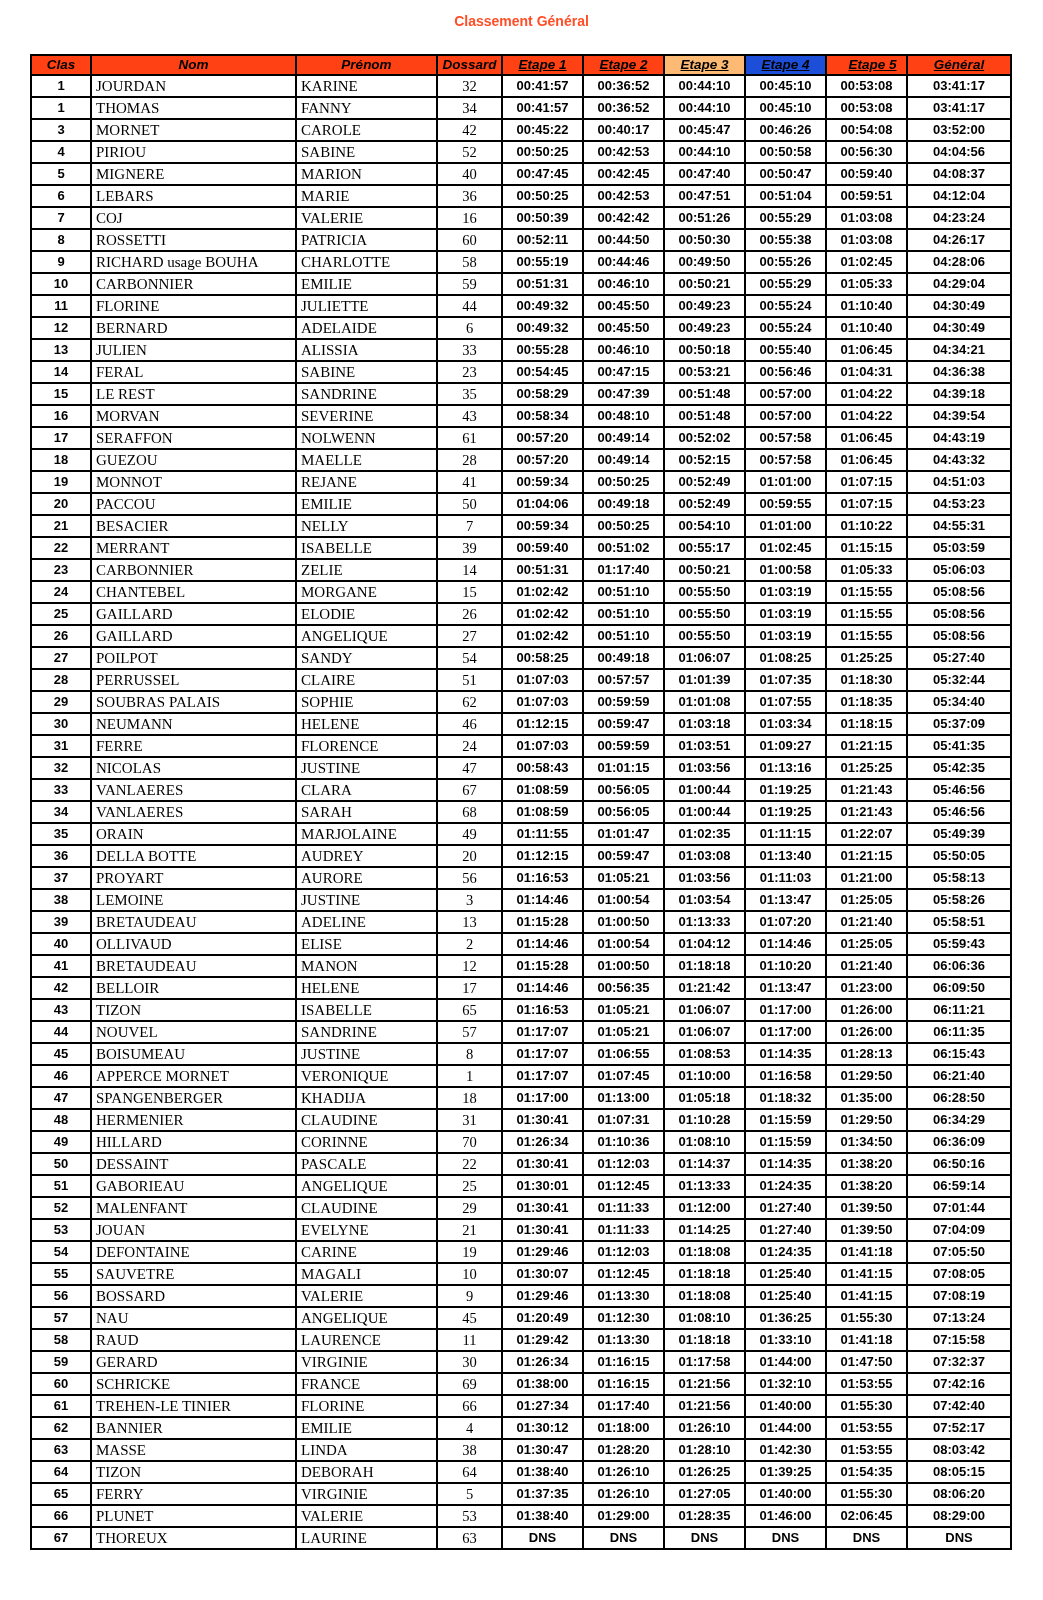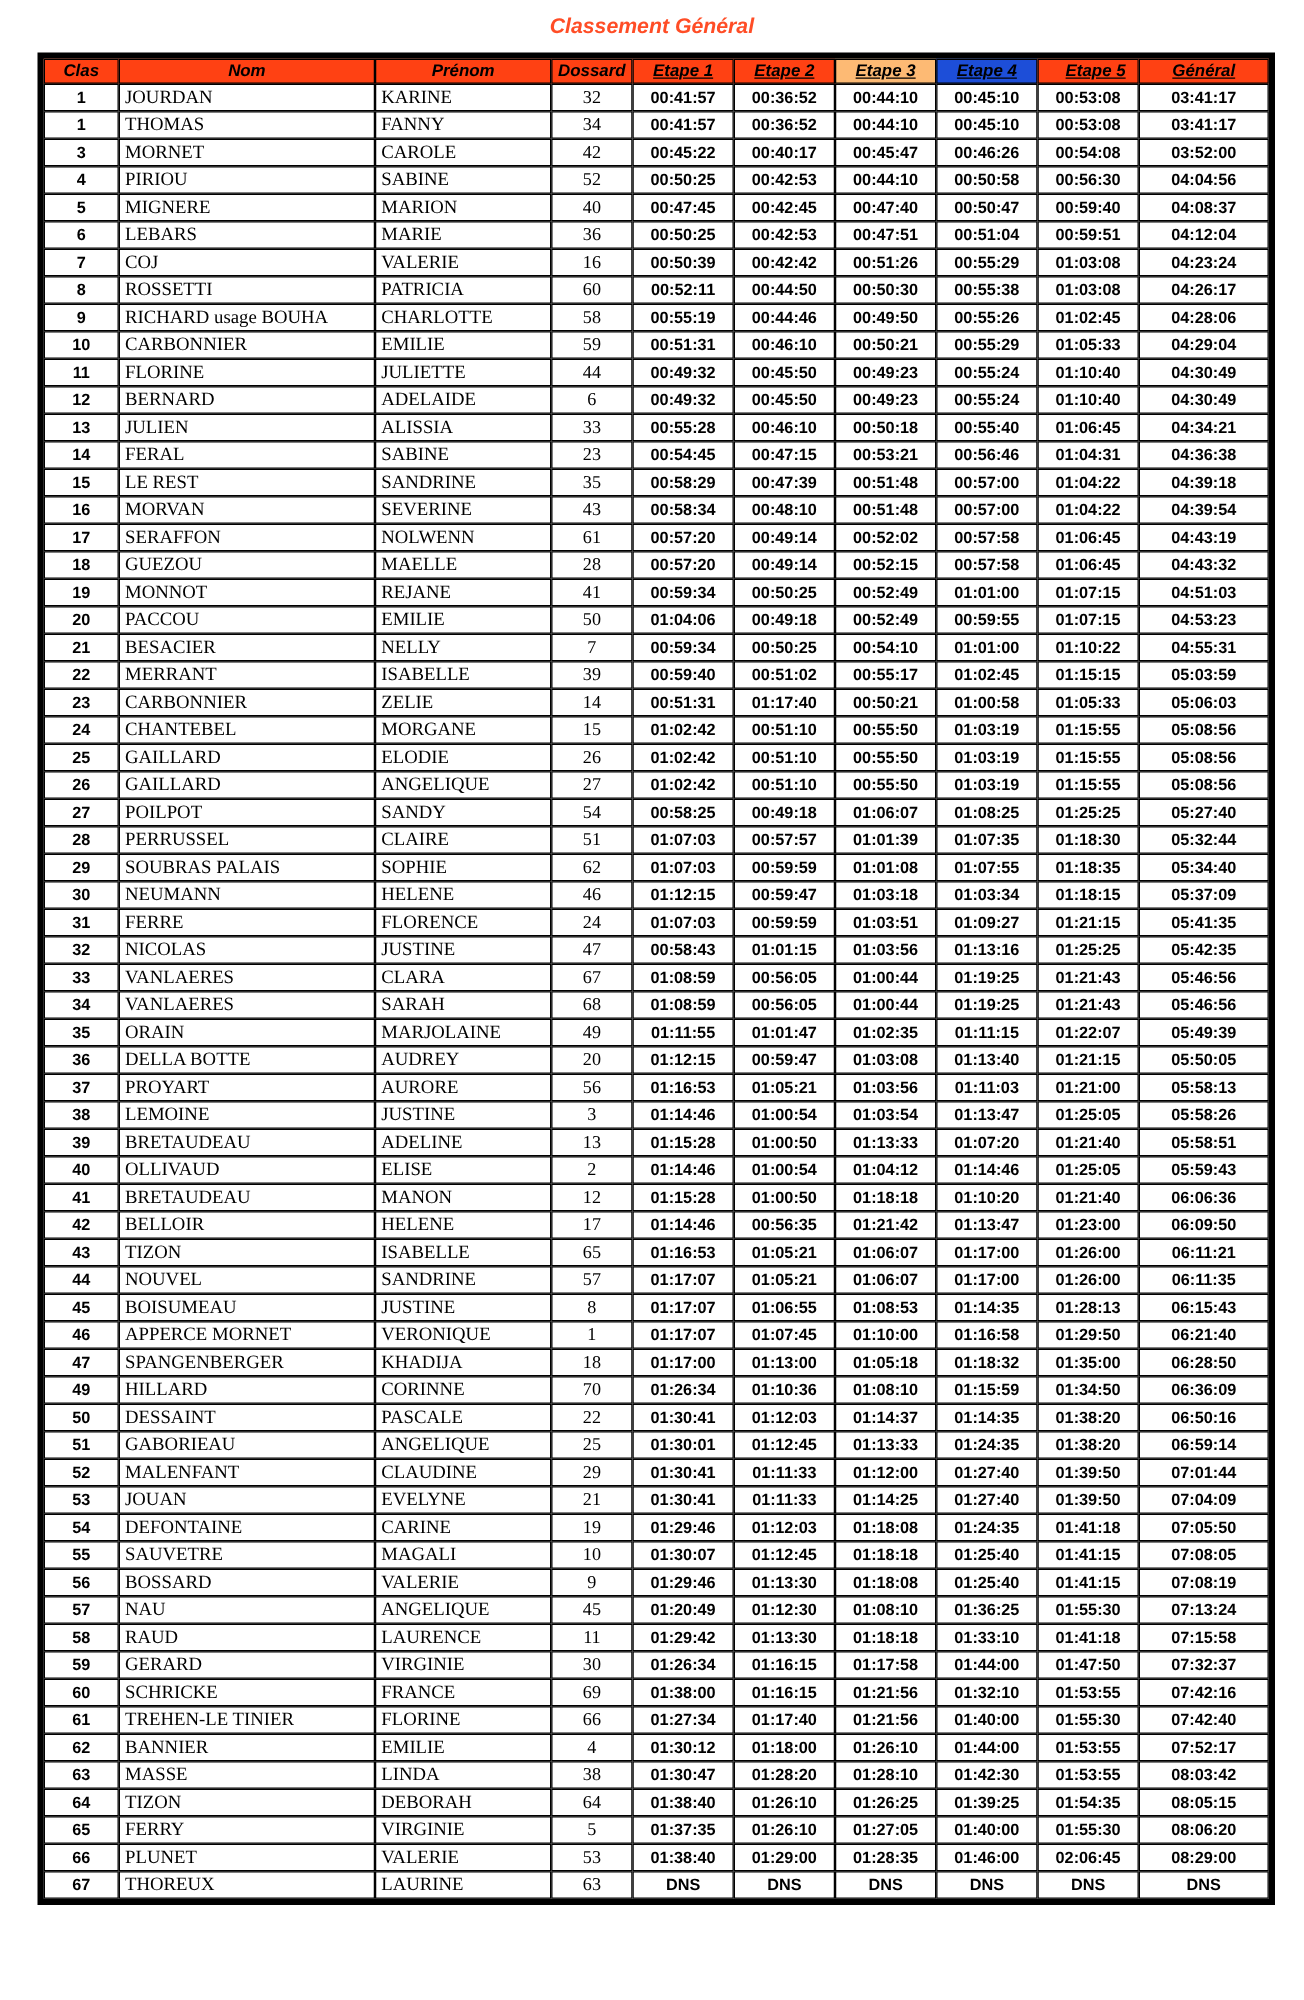--- a/index.html
+++ b/index.html
@@ -11,35 +11,34 @@
   body {
     width: 1043px;
     height: 1600px;
     position: relative;
   }
   .page {
     padding-top: 8px;
   }
   .title {
     text-align: center;
-    font-size: 17px;
+    font-size: 14px;
     font-weight: bold;
-    font-style: italic;
     color: #ff4d26;
     height: 26px;
     line-height: 26px;
-    margin-bottom: 8px;
+    margin-bottom: 20px;
   }
   table.results {
     margin-left: 30px;
     width: 982px;
     border-collapse: separate;
     border-spacing: 0;
     table-layout: fixed;
-    border: 5px solid #000000;
+    border: 1px solid #000000;
   }
   col.c-clas    { width: 60px; }
   col.c-nom     { width: 205px; }
   col.c-prenom  { width: 141px; }
   col.c-dossard { width: 65px; }
   col.c-etape1, col.c-etape2, col.c-etape3, col.c-etape4, col.c-etape5 { width: 81px; }
   col.c-general { width: 104px; }
 
   th, td {
     border: 1px solid #000;
@@ -675,20 +674,32 @@
           <td class="col-prenom">KHADIJA</td>
           <td class="col-dossard">18</td>
           <td class="col-etape1">01:17:00</td>
           <td class="col-etape2">01:13:00</td>
           <td class="col-etape3">01:05:18</td>
           <td class="col-etape4">01:18:32</td>
           <td class="col-etape5">01:35:00</td>
           <td class="col-general">06:28:50</td>
         </tr>
         <tr>
+          <td class="col-clas">48</td>
+          <td class="col-nom">HERMENIER</td>
+          <td class="col-prenom">CLAUDINE</td>
+          <td class="col-dossard">31</td>
+          <td class="col-etape1">01:30:41</td>
+          <td class="col-etape2">01:07:31</td>
+          <td class="col-etape3">01:10:28</td>
+          <td class="col-etape4">01:15:59</td>
+          <td class="col-etape5">01:29:50</td>
+          <td class="col-general">06:34:29</td>
+        </tr>
+        <tr>
           <td class="col-clas">49</td>
           <td class="col-nom">HILLARD</td>
           <td class="col-prenom">CORINNE</td>
           <td class="col-dossard">70</td>
           <td class="col-etape1">01:26:34</td>
           <td class="col-etape2">01:10:36</td>
           <td class="col-etape3">01:08:10</td>
           <td class="col-etape4">01:15:59</td>
           <td class="col-etape5">01:34:50</td>
           <td class="col-general">06:36:09</td>

